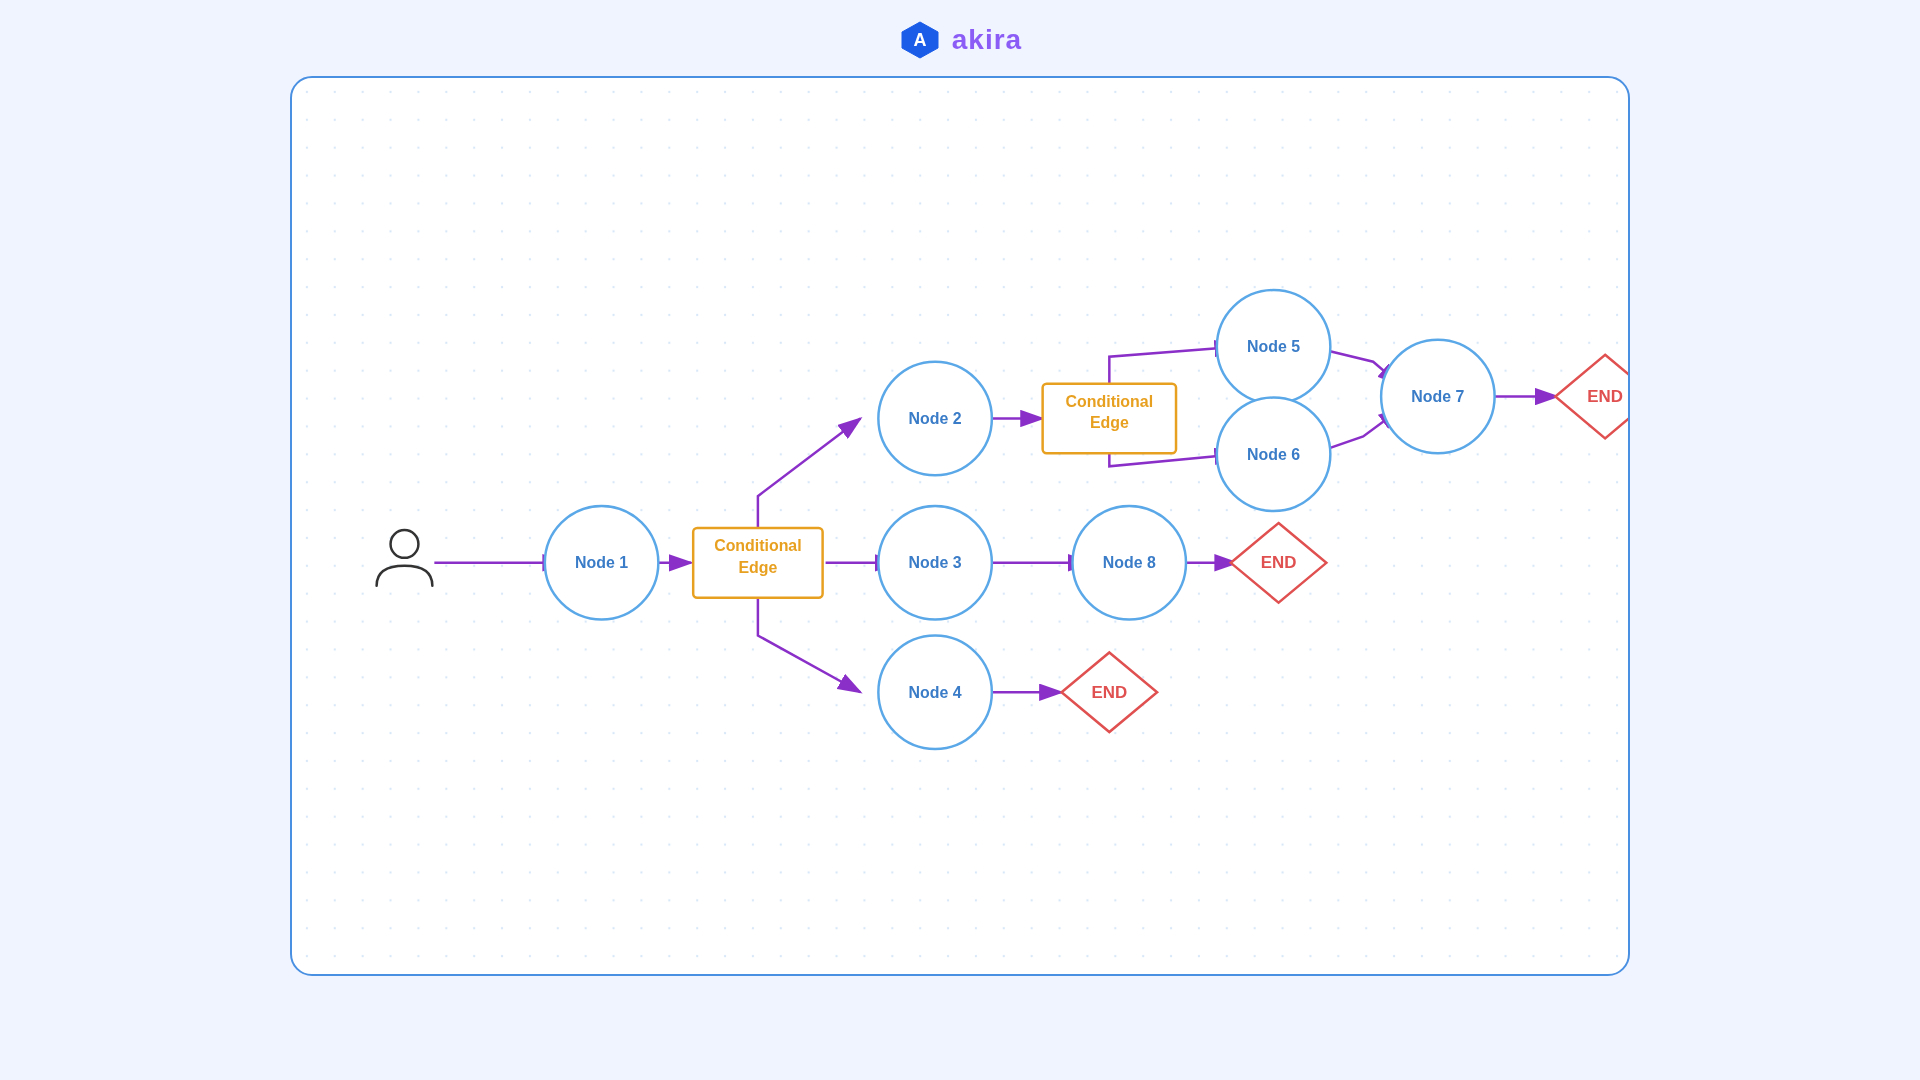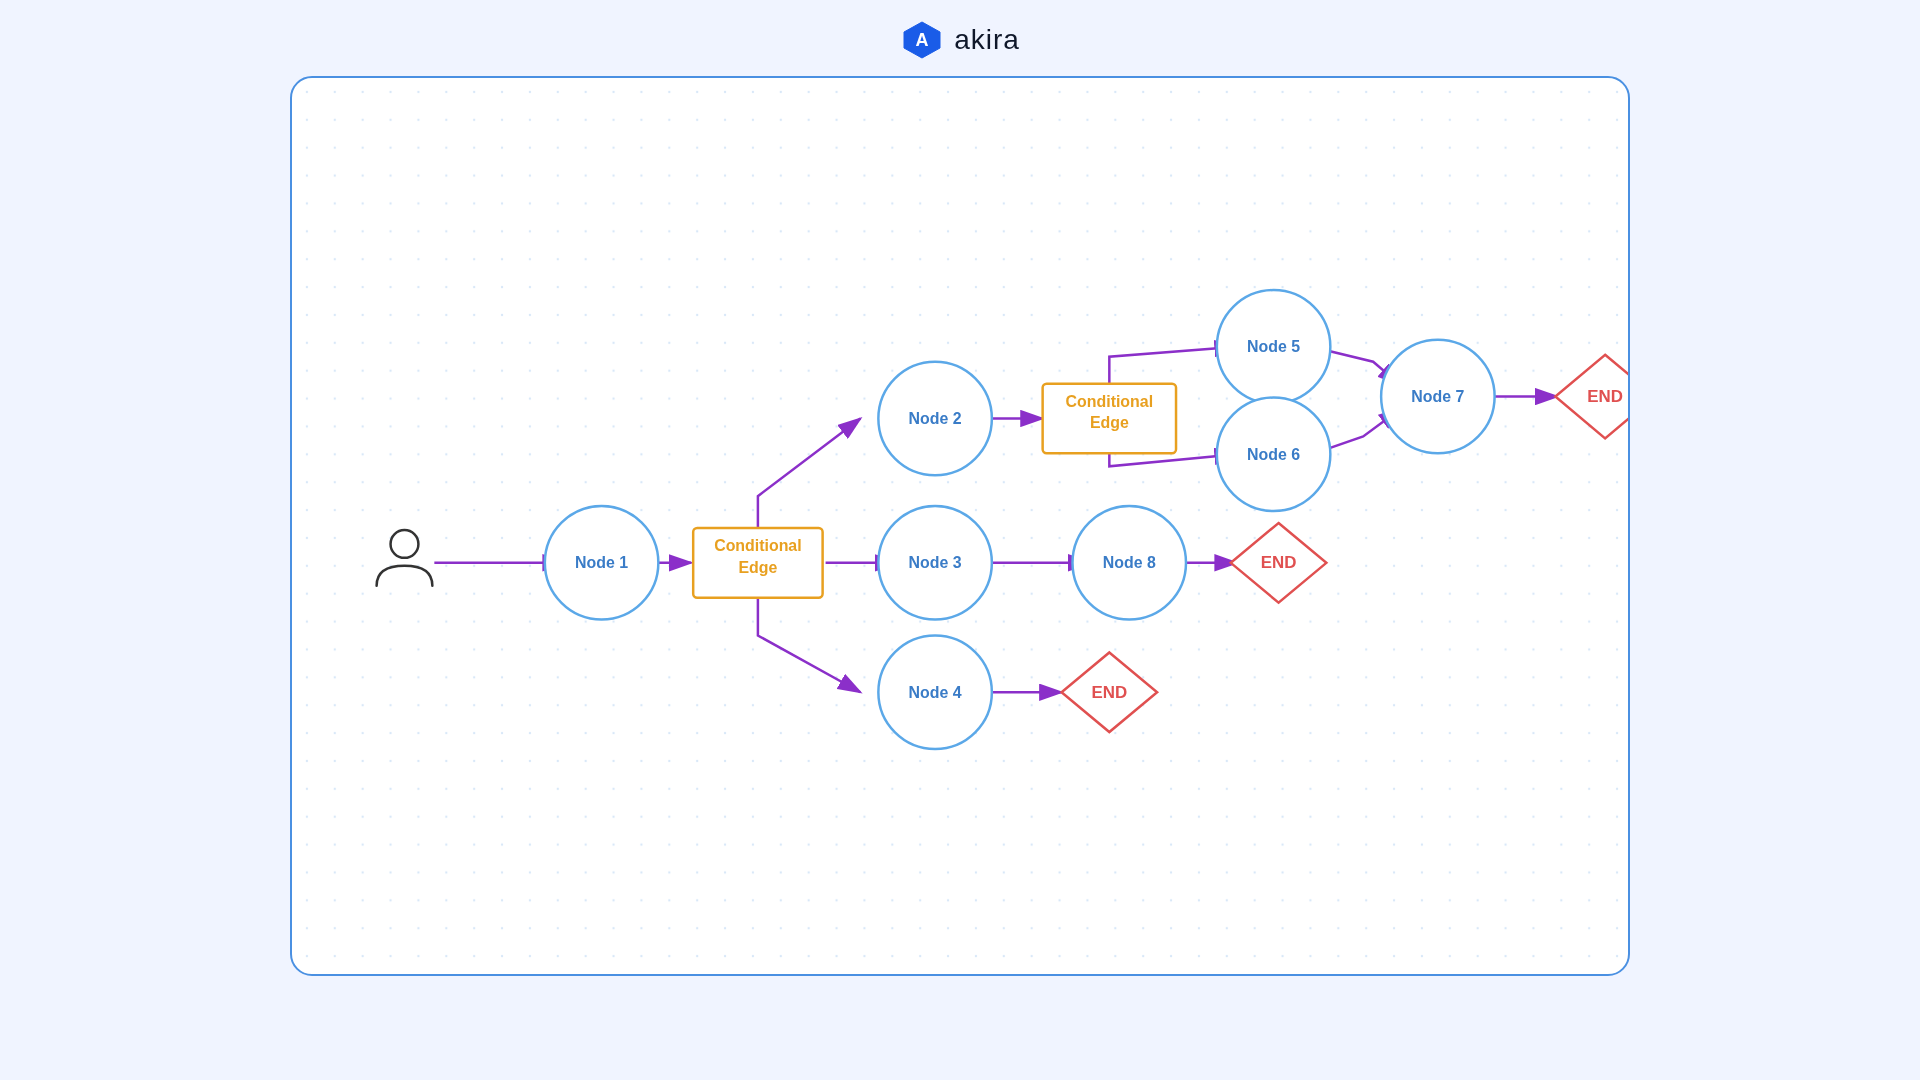--- a/index.html
+++ b/index.html
@@ -19,22 +19,22 @@
       gap: 10px;
       padding: 18px 0 14px 0;
       z-index: 10;
     }
     .logo-icon {
       width: 44px;
       height: 44px;
     }
     .logo-text {
       font-size: 28px;
-      font-weight: 400;
-      color: #0f172a;
+      font-weight: 700;
+      color: #8b5cf6;
       letter-spacing: 1px;
     }
     .canvas-container {
       width: 1340px;
       height: 900px;
       background: white;
       border: 2.5px solid #4a90e2;
       border-radius: 22px;
       position: relative;
       overflow: hidden;

